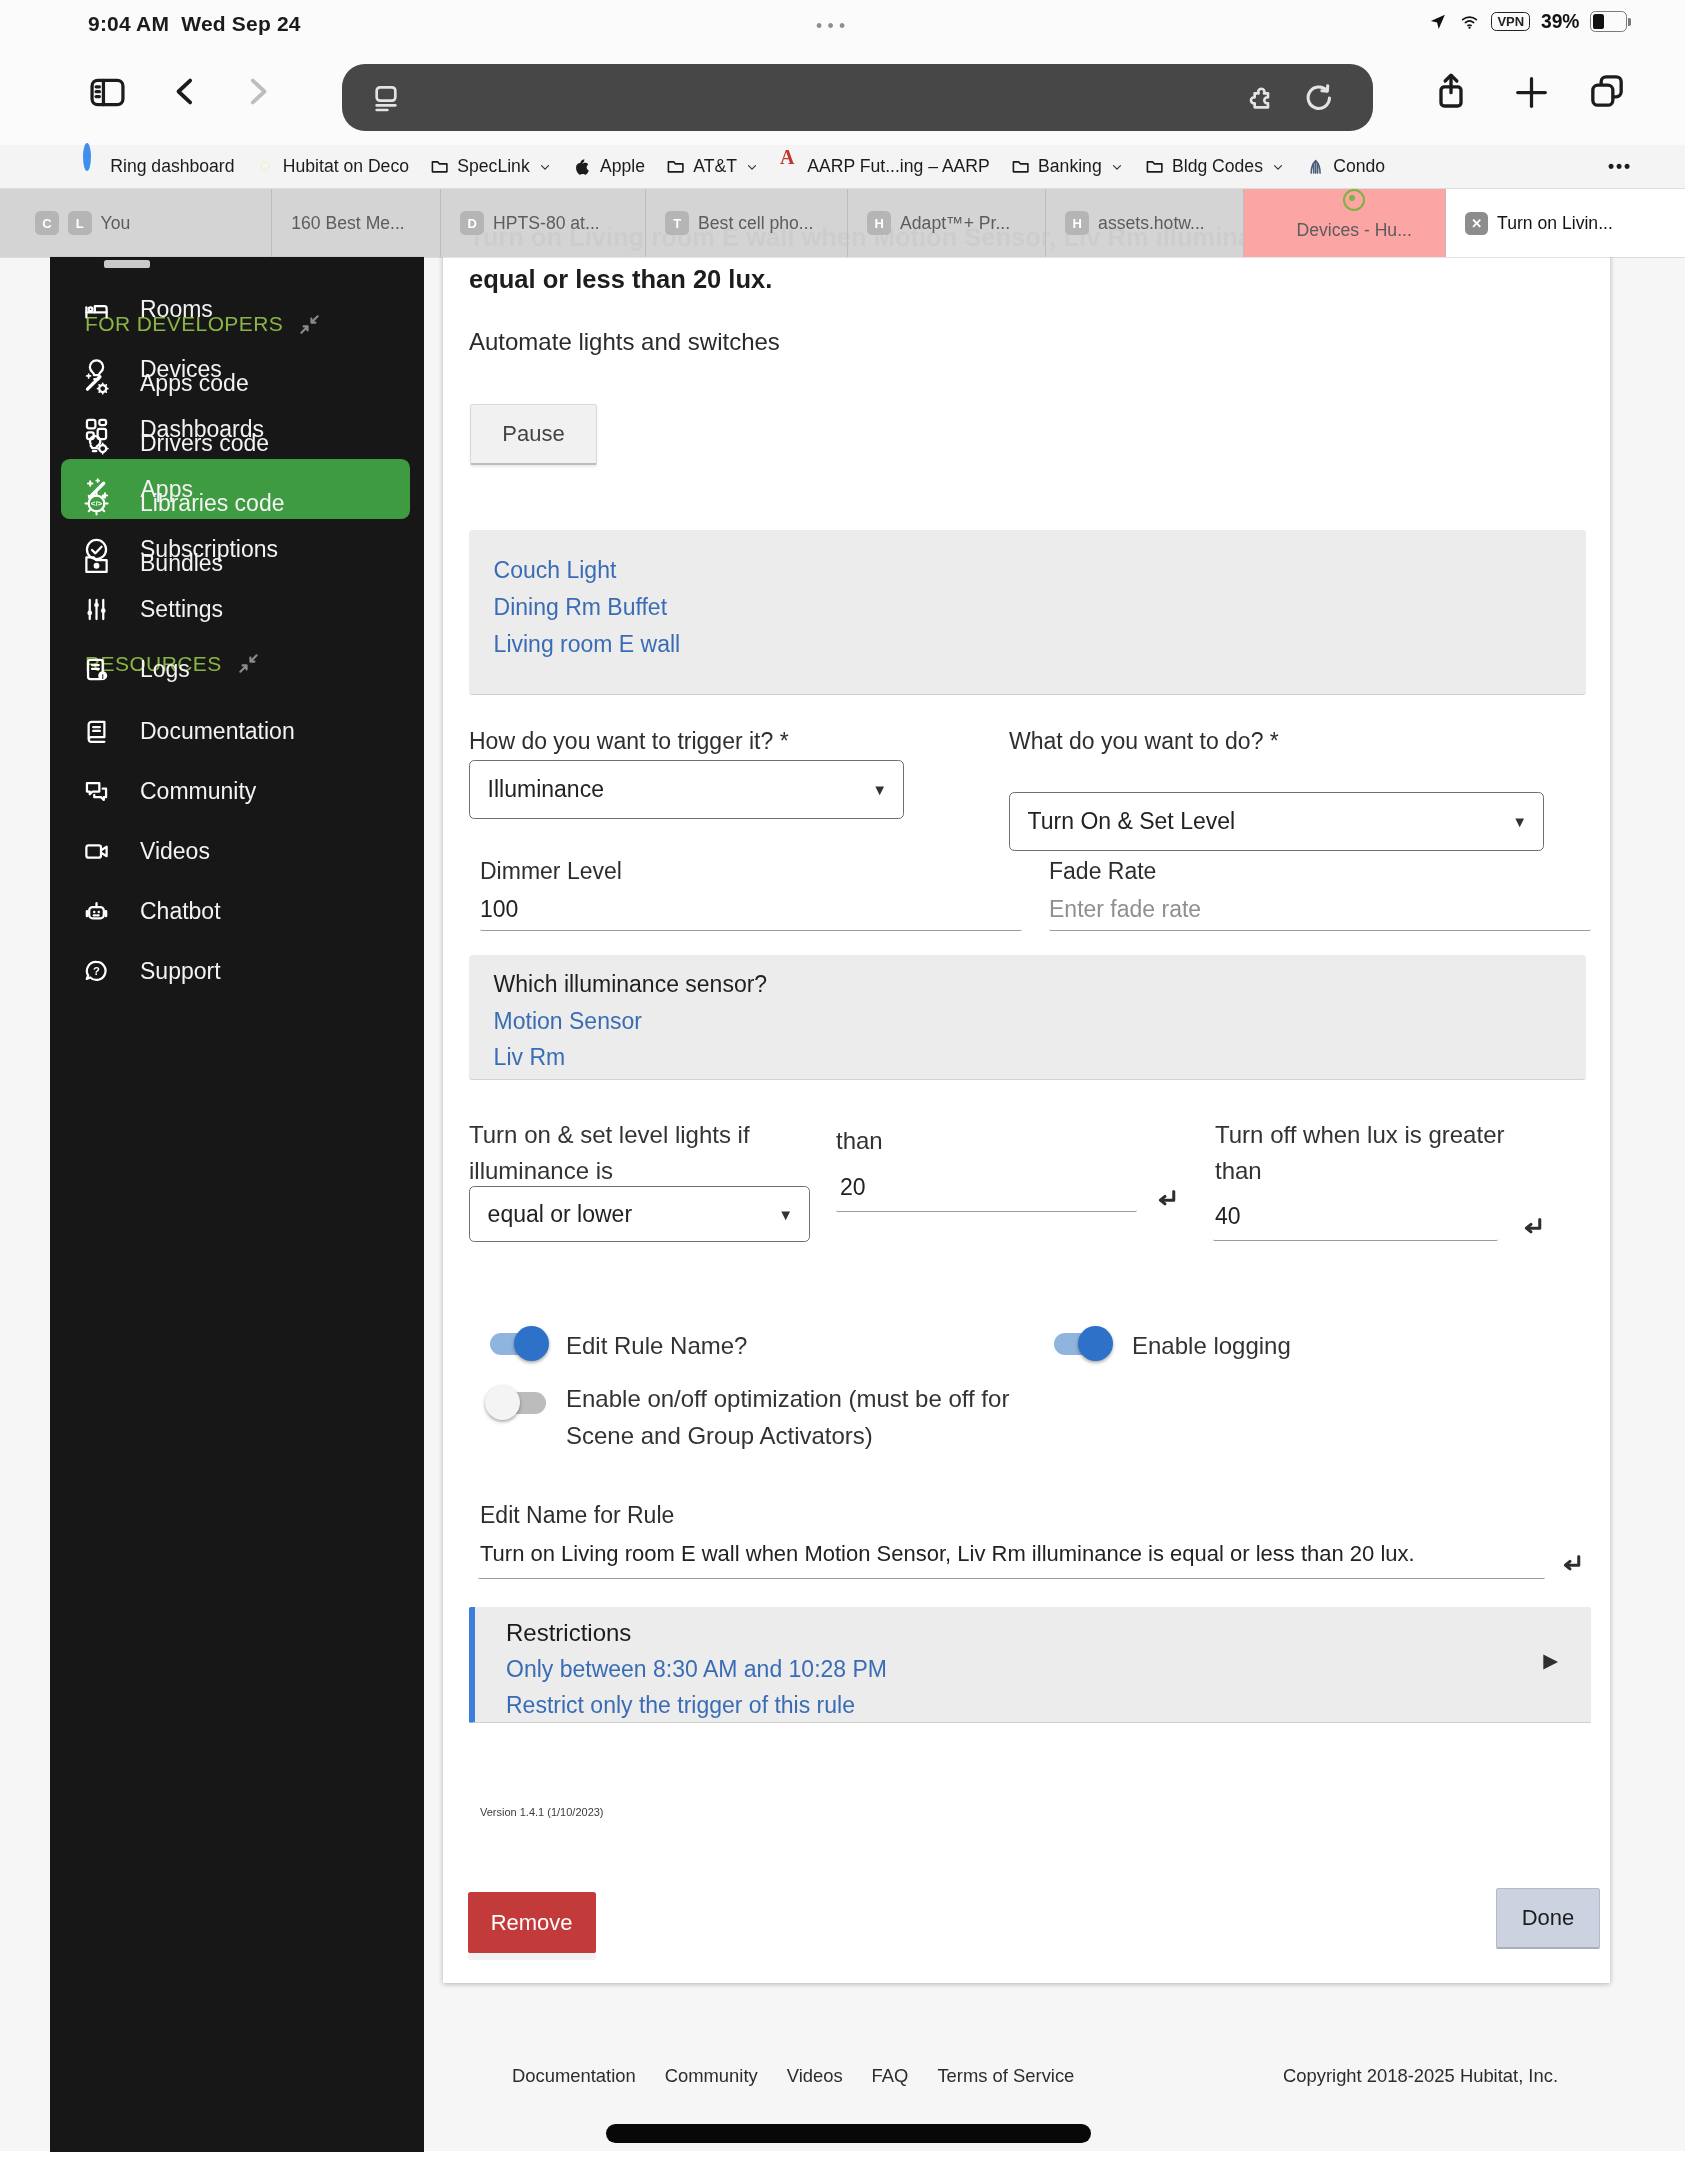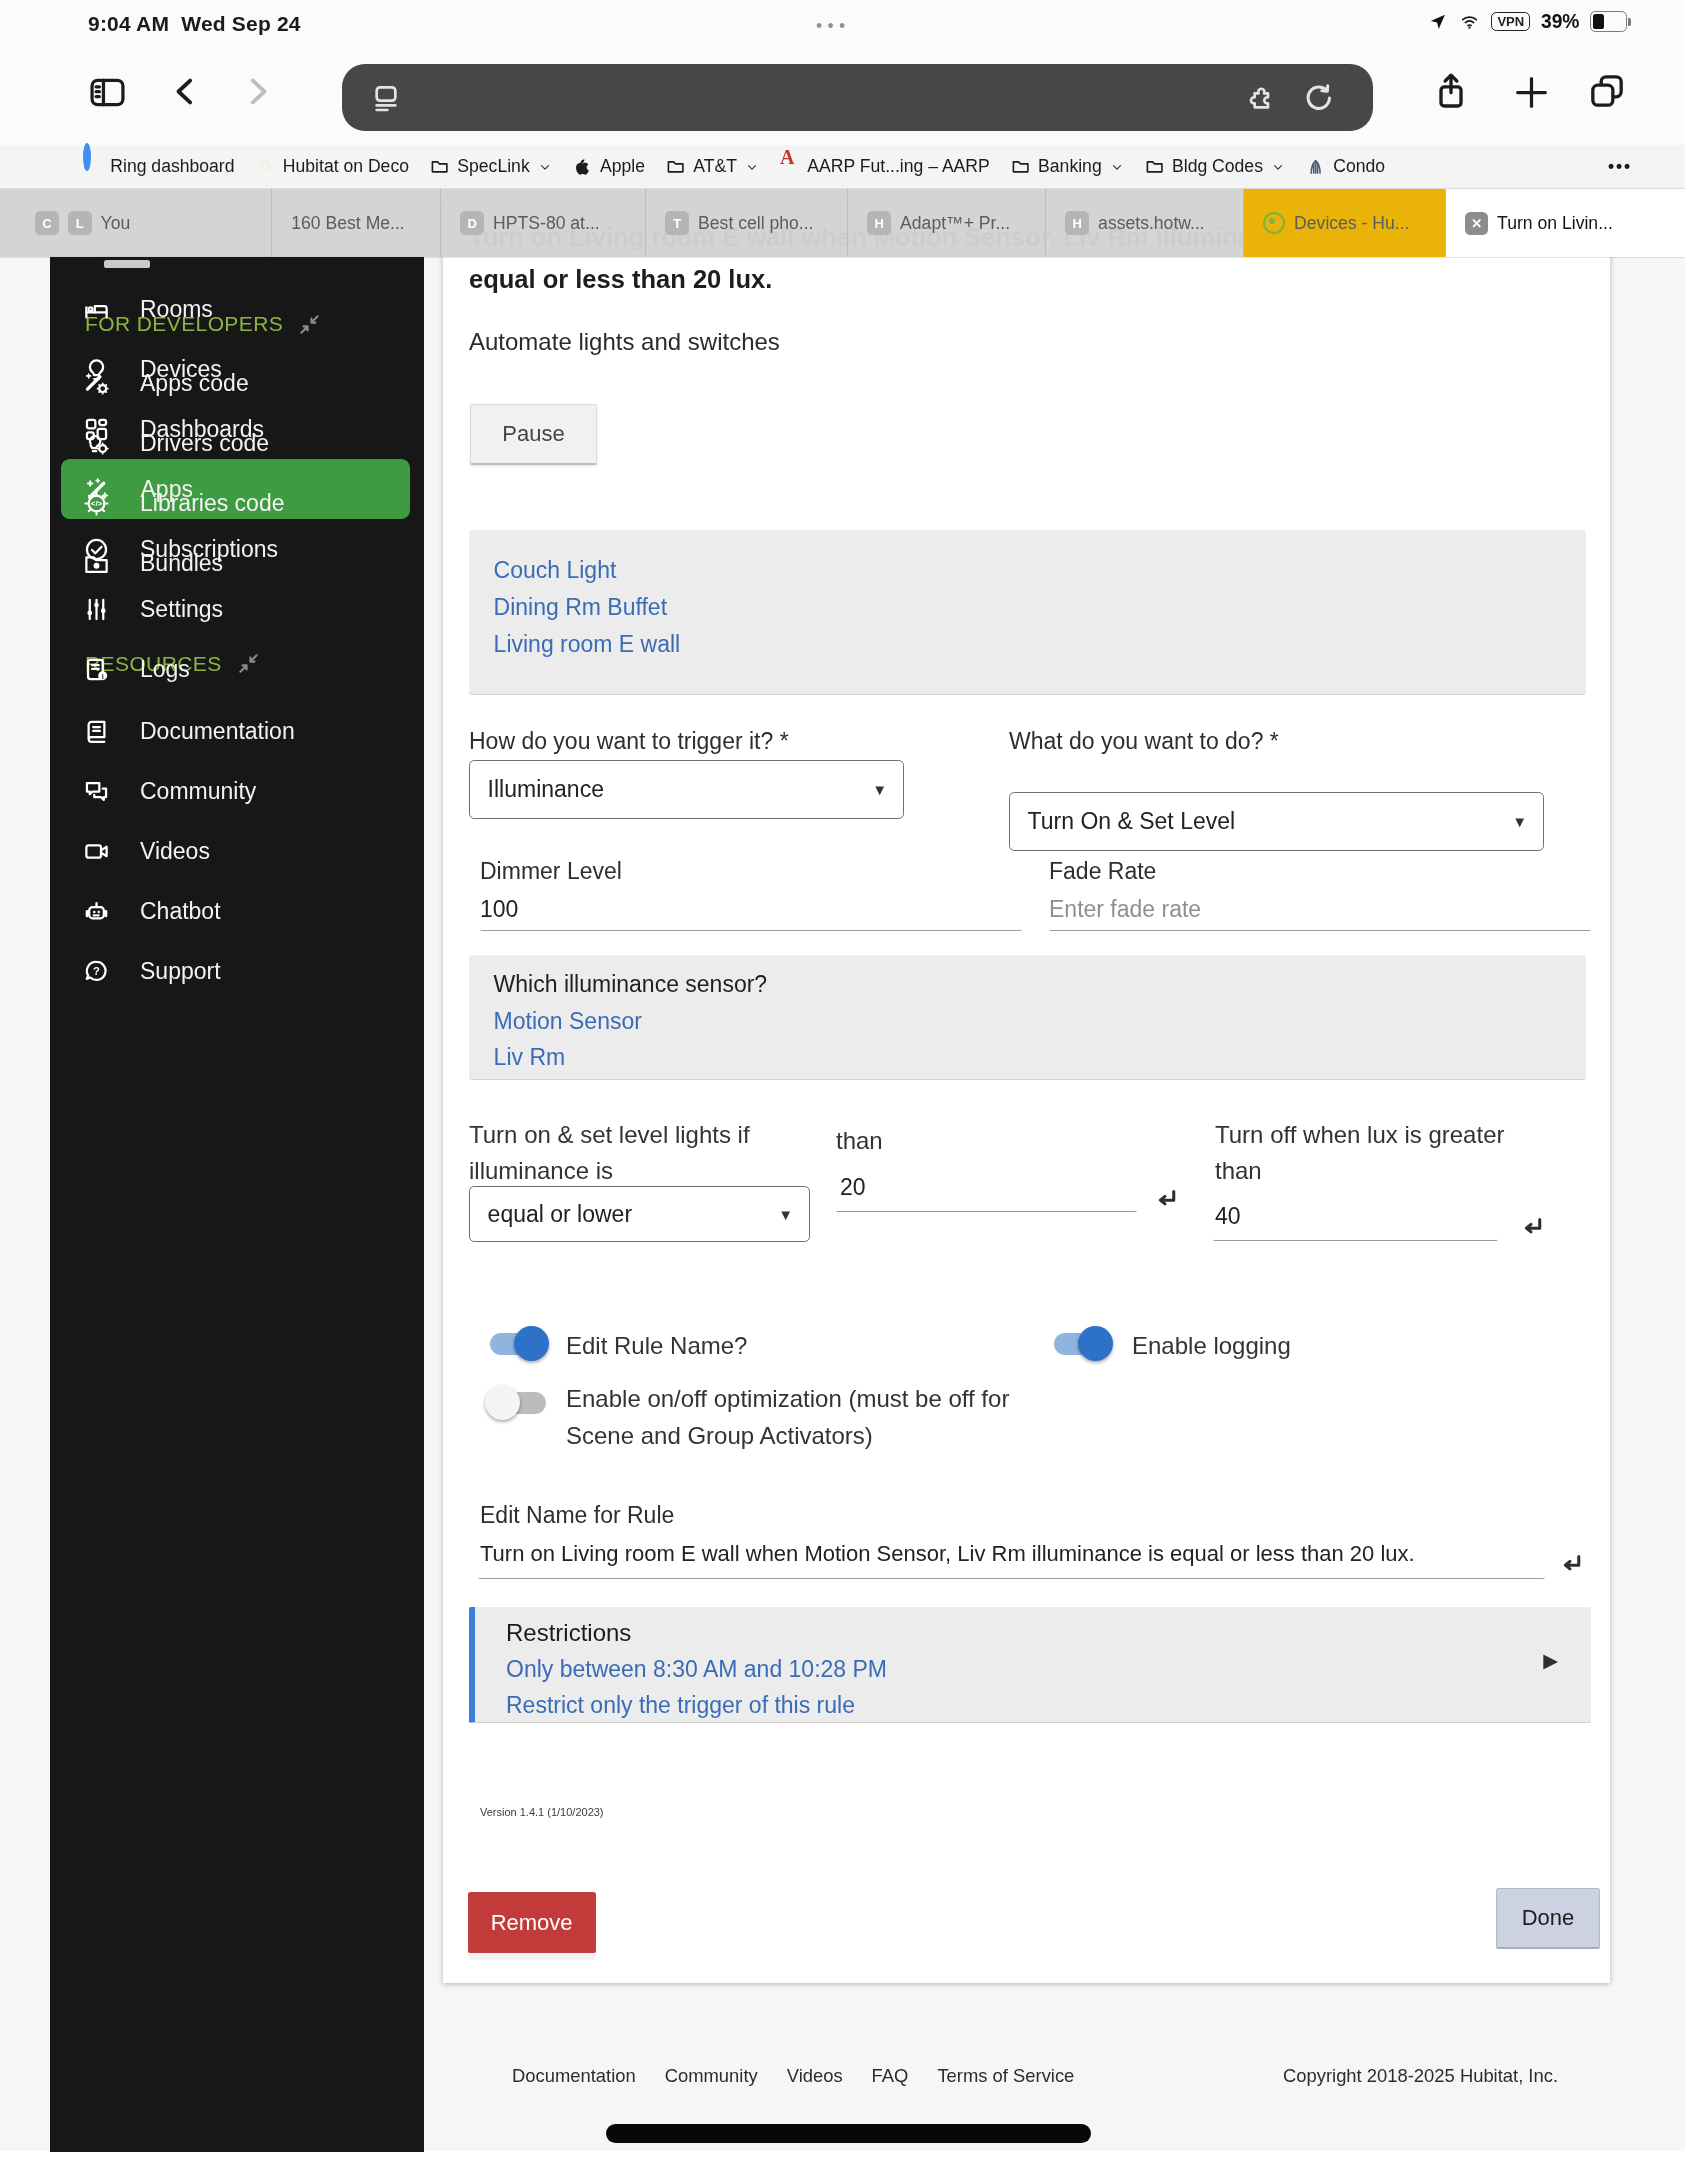--- a/index.html
+++ b/index.html
@@ -561,21 +561,21 @@
         <span>Best cell pho...</span>
       </div>
       <div class="tab" style="width: 198px;">
         <span class="badge">H</span>
         <span>Adapt™+ Pr...</span>
       </div>
       <div class="tab" style="width: 198px;">
         <span class="badge">H</span>
         <span>assets.hotw...</span>
       </div>
-      <div class="tab" style="width: 202px; background: #eab308;">
+      <div class="tab" style="width: 202px; background: #fca5a5; flex-direction: column;">
         <span class="hub-ring"></span>
         <span>Devices - Hu...</span>
       </div>
       <div class="tab active" style="width: 239px;">
         <span class="close-badge">✕</span>
         <span>Turn on Livin...</span>
       </div>
     </div>
 
 </div>

